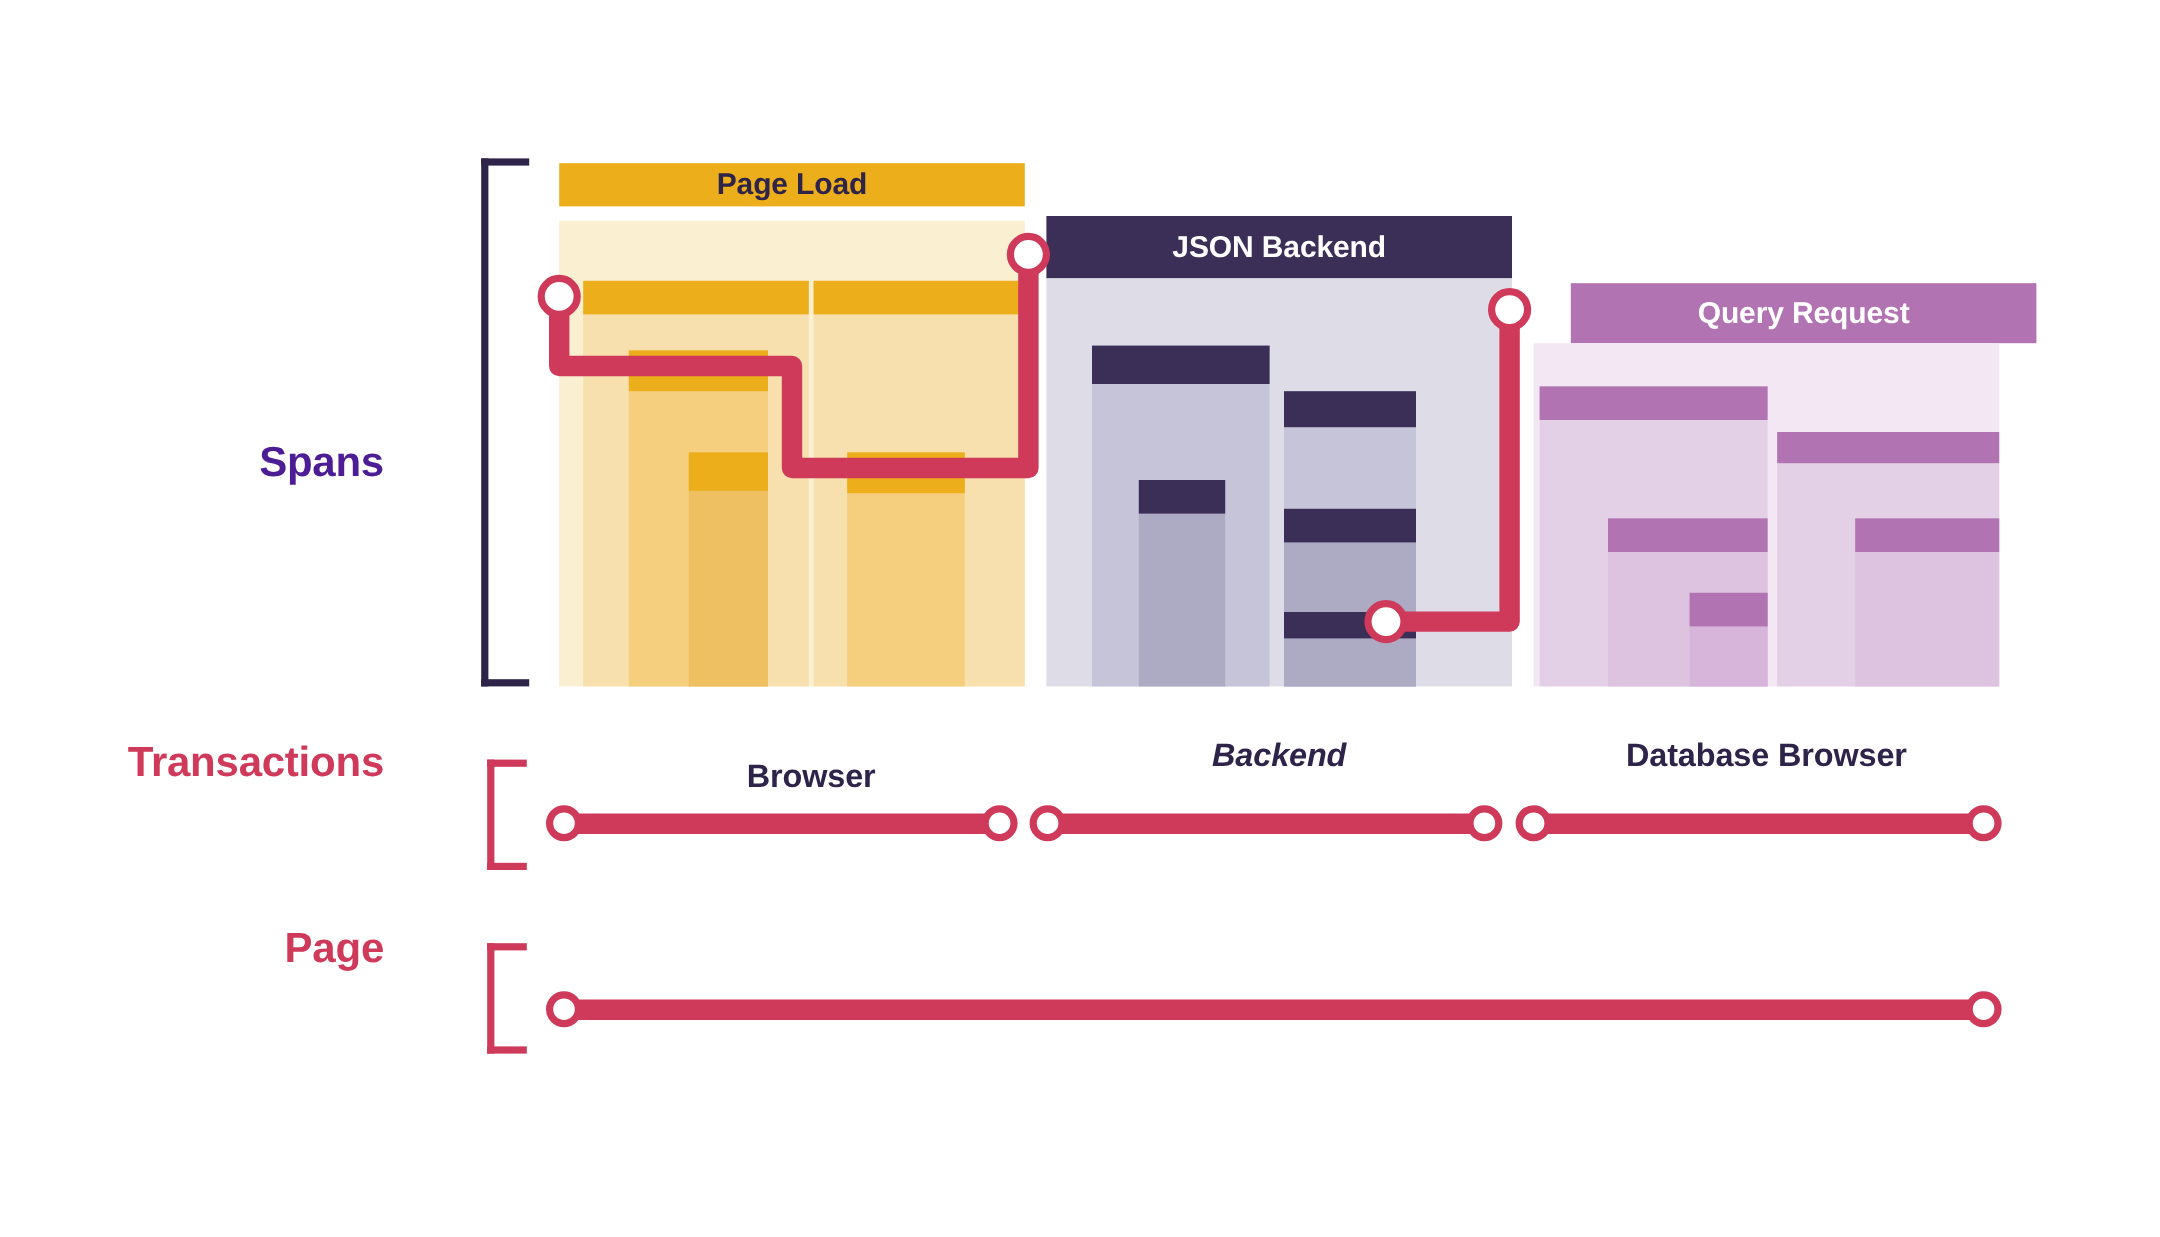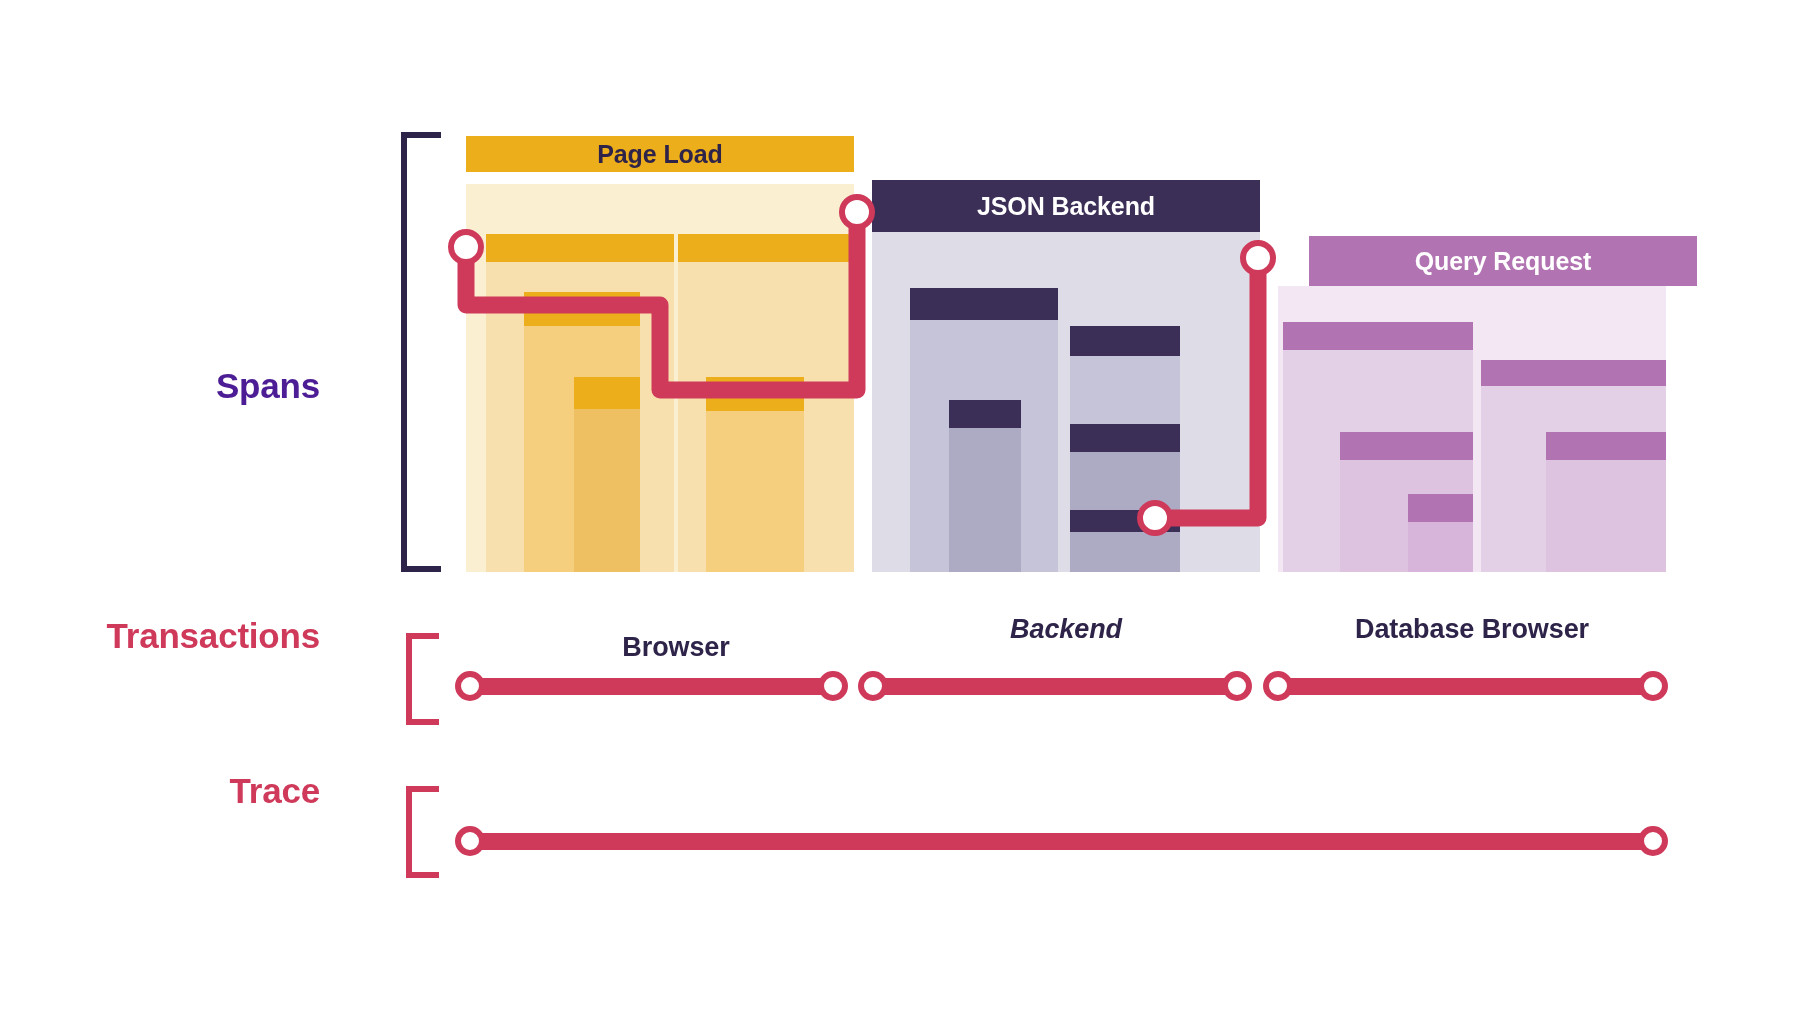--- a/index.html
+++ b/index.html
@@ -164,21 +164,21 @@
 </style>
 </head>
 <body>
 
 <div id="stage">
 
   <div class="row-label" id="spans-label">Spans</div>
 
   <div class="row-label" id="transactions-label">Transactions</div>
 
-  <div class="row-label" id="trace-label">Trace</div>
+  <div class="row-label" id="trace-label">Page</div>
 
   <div class="bracket" id="spans-bracket"></div>
   <div class="bracket" id="transactions-bracket"></div>
   <div class="bracket" id="trace-bracket"></div>
 
   <div class="group" id="group-browser" style="left:466px;">
 
     <div class="group-header" style="top:136px; width:388px; height:36px; background:#EDAE1C; color:#2E2348;">Page Load</div>
 
     <div class="group-body" style="top:184px; width:388px; height:388px; background:#FBEFD2;">

